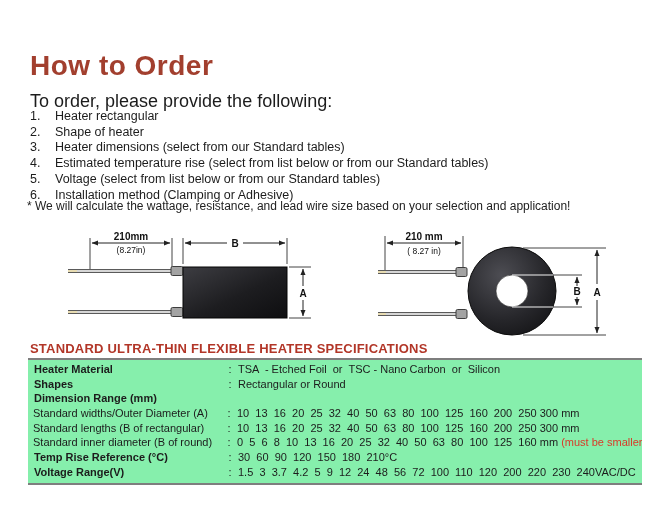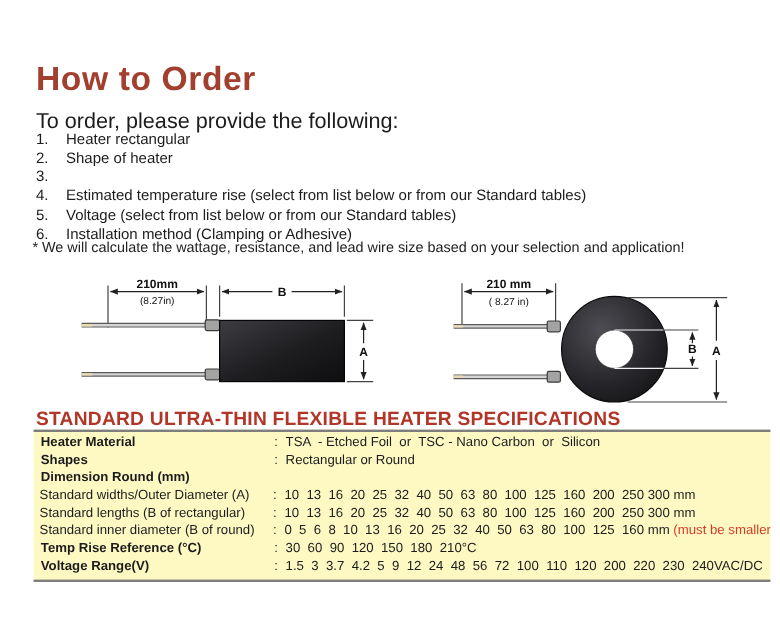--- a/index.html
+++ b/index.html
@@ -12,23 +12,23 @@
   .olist{position:absolute;left:30px;top:108px;width:560px;}
   .olist .li{display:flex;height:15.8px;font-size:12.5px;align-items:center;}
   .olist .num{width:25px;flex:0 0 25px;}
   .footnote{position:absolute;left:27px;top:199px;font-size:12px;color:#222;}
 
   svg text{font-family:"Liberation Sans","DejaVu Sans",sans-serif;fill:#111;}
   .dim-big{font-size:10px;font-weight:bold;}
   .dim-small{font-size:8.5px;}
   .dim-letter{font-size:10px;font-weight:bold;}
 
-  .specs-heading{position:absolute;left:30px;top:341px;font-size:16px;font-weight:bold;
+  .specs-heading{position:absolute;left:30px;top:341px;font-size:13px;font-weight:bold;
                  color:#b23628;letter-spacing:.2px;}
-  .spec-table{position:absolute;left:28px;top:358px;width:614px;background:#fef9c3;
+  .spec-table{position:absolute;left:28px;top:358px;width:614px;background:#86efac;
               border-top:2px solid #7e7e7e;border-bottom:2px solid #7e7e7e;padding:2px 0 3px 0;}
   .srow{display:flex;height:14.7px;align-items:center;font-size:11px;line-height:14.7px;}
   .srow .slabel{flex:0 0 188px;padding-left:6px;white-space:nowrap;}
   .srow.bold .slabel{font-weight:bold;}
   .srow.indent .slabel{padding-left:5px;}
   .srow .scolon{flex:0 0 16px;text-align:center;}
   .srow .svalue{flex:1;white-space:pre;overflow:hidden;}
   .srow .red-note{color:#d93a28;}
 </style>
 </head>
@@ -43,20 +43,21 @@
     <div class="li">
       <span class="num">1.</span>
       <span>Heater rectangular</span>
     </div>
     <div class="li">
       <span class="num">2.</span>
       <span>Shape of heater</span>
     </div>
     <div class="li">
       <span class="num">3.</span>
+      <span>Heater dimensions (select from our Standard tables)</span>
     </div>
     <div class="li">
       <span class="num">4.</span>
       <span>Estimated temperature rise (select from list below or from our Standard tables)</span>
     </div>
     <div class="li">
       <span class="num">5.</span>
       <span>Voltage (select from list below or from our Standard tables)</span>
     </div>
     <div class="li">
@@ -161,21 +162,21 @@
       <span class="slabel">Heater Material</span>
       <span class="scolon">:</span>
       <span class="svalue">TSA  - Etched Foil  or  TSC - Nano Carbon  or  Silicon</span>
     </div>
     <div class="srow bold">
       <span class="slabel">Shapes</span>
       <span class="scolon">:</span>
       <span class="svalue">Rectangular or Round</span>
     </div>
     <div class="srow bold">
-      <span class="slabel">Dimension Round (mm)</span>
+      <span class="slabel">Dimension Range (mm)</span>
       <span class="scolon"></span>
       <span class="svalue"></span>
     </div>
     <div class="srow indent">
       <span class="slabel">Standard widths/Outer Diameter (A)</span>
       <span class="scolon">:</span>
       <span class="svalue">10  13  16  20  25  32  40  50  63  80  100  125  160  200  250 300 mm</span>
     </div>
     <div class="srow indent">
       <span class="slabel">Standard lengths (B of rectangular)</span>

